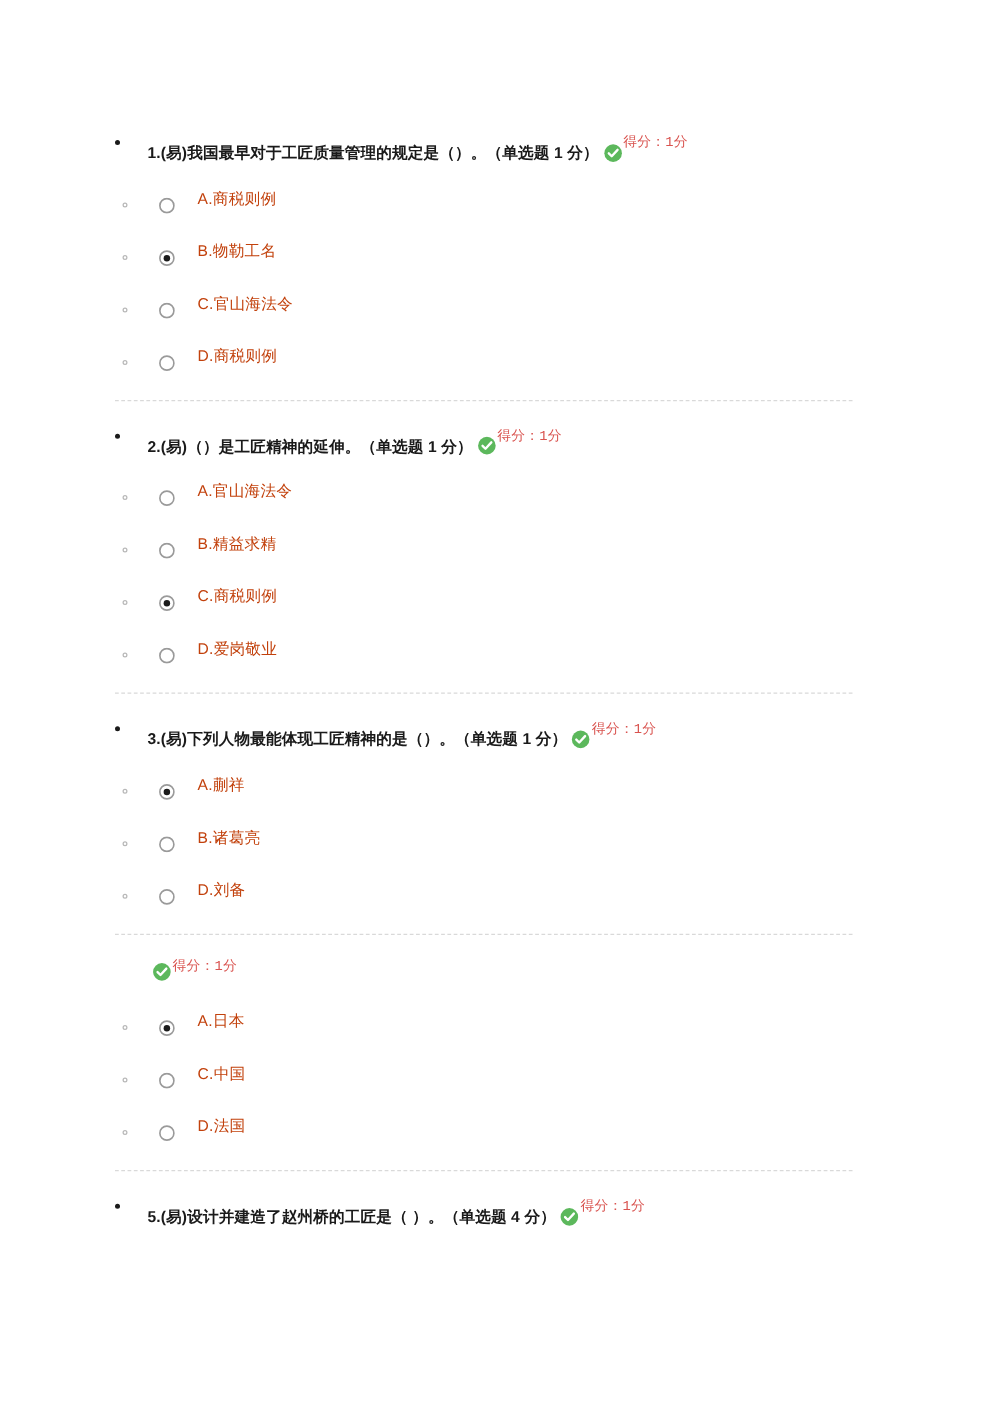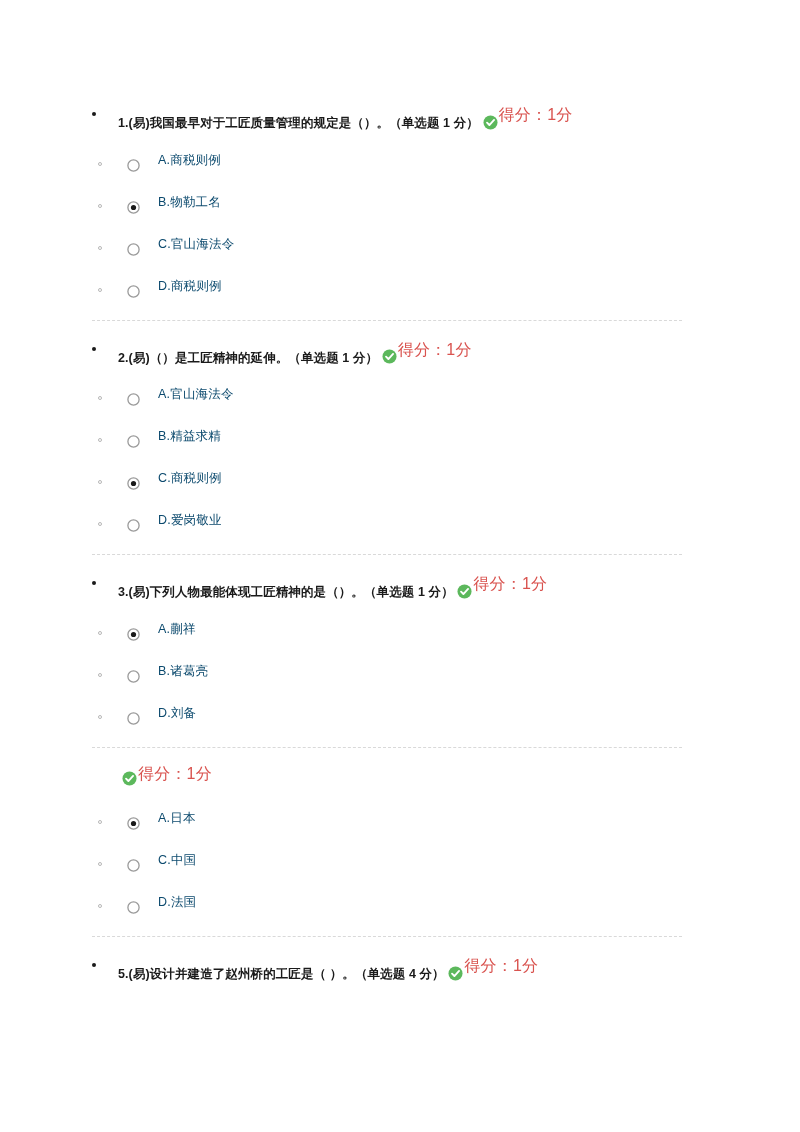--- a/index.html
+++ b/index.html
@@ -87,23 +87,24 @@
     display: inline-block;
     width: 15px;
     height: 15px;
     position: relative;
     top: 3px;
     margin-right: 1px;
     flex: none;
   }
   .score-badge .score-text {
     color: #d9534f;
-    font-size: 16px;
+    font-size: 11px;
     font-weight: normal;
     letter-spacing: 0.2px;
+    font-family: Liberation Mono, monospace;
   }
 
   .score-line {
     margin-top: 2px;
     margin-bottom: 6px;
     padding-left: 4px;
     line-height: 24px;
   }
 
   
@@ -137,21 +138,21 @@
     left: 9px;
     top: 8px;
     width: 13px;
     height: 13px;
   }
 
   .opt-label {
     display: inline-block;
     margin-left: 40px;
     font-size: 12.5px;
-    color: #0c4a6e;
+    color: #c2410c;
     line-height: 42px;
     letter-spacing: 0.2px;
     vertical-align: baseline;
   }
 </style>
 </head>
 <body>
 
 <div class="page">
   <div class="quiz-list" id="quiz-list">

